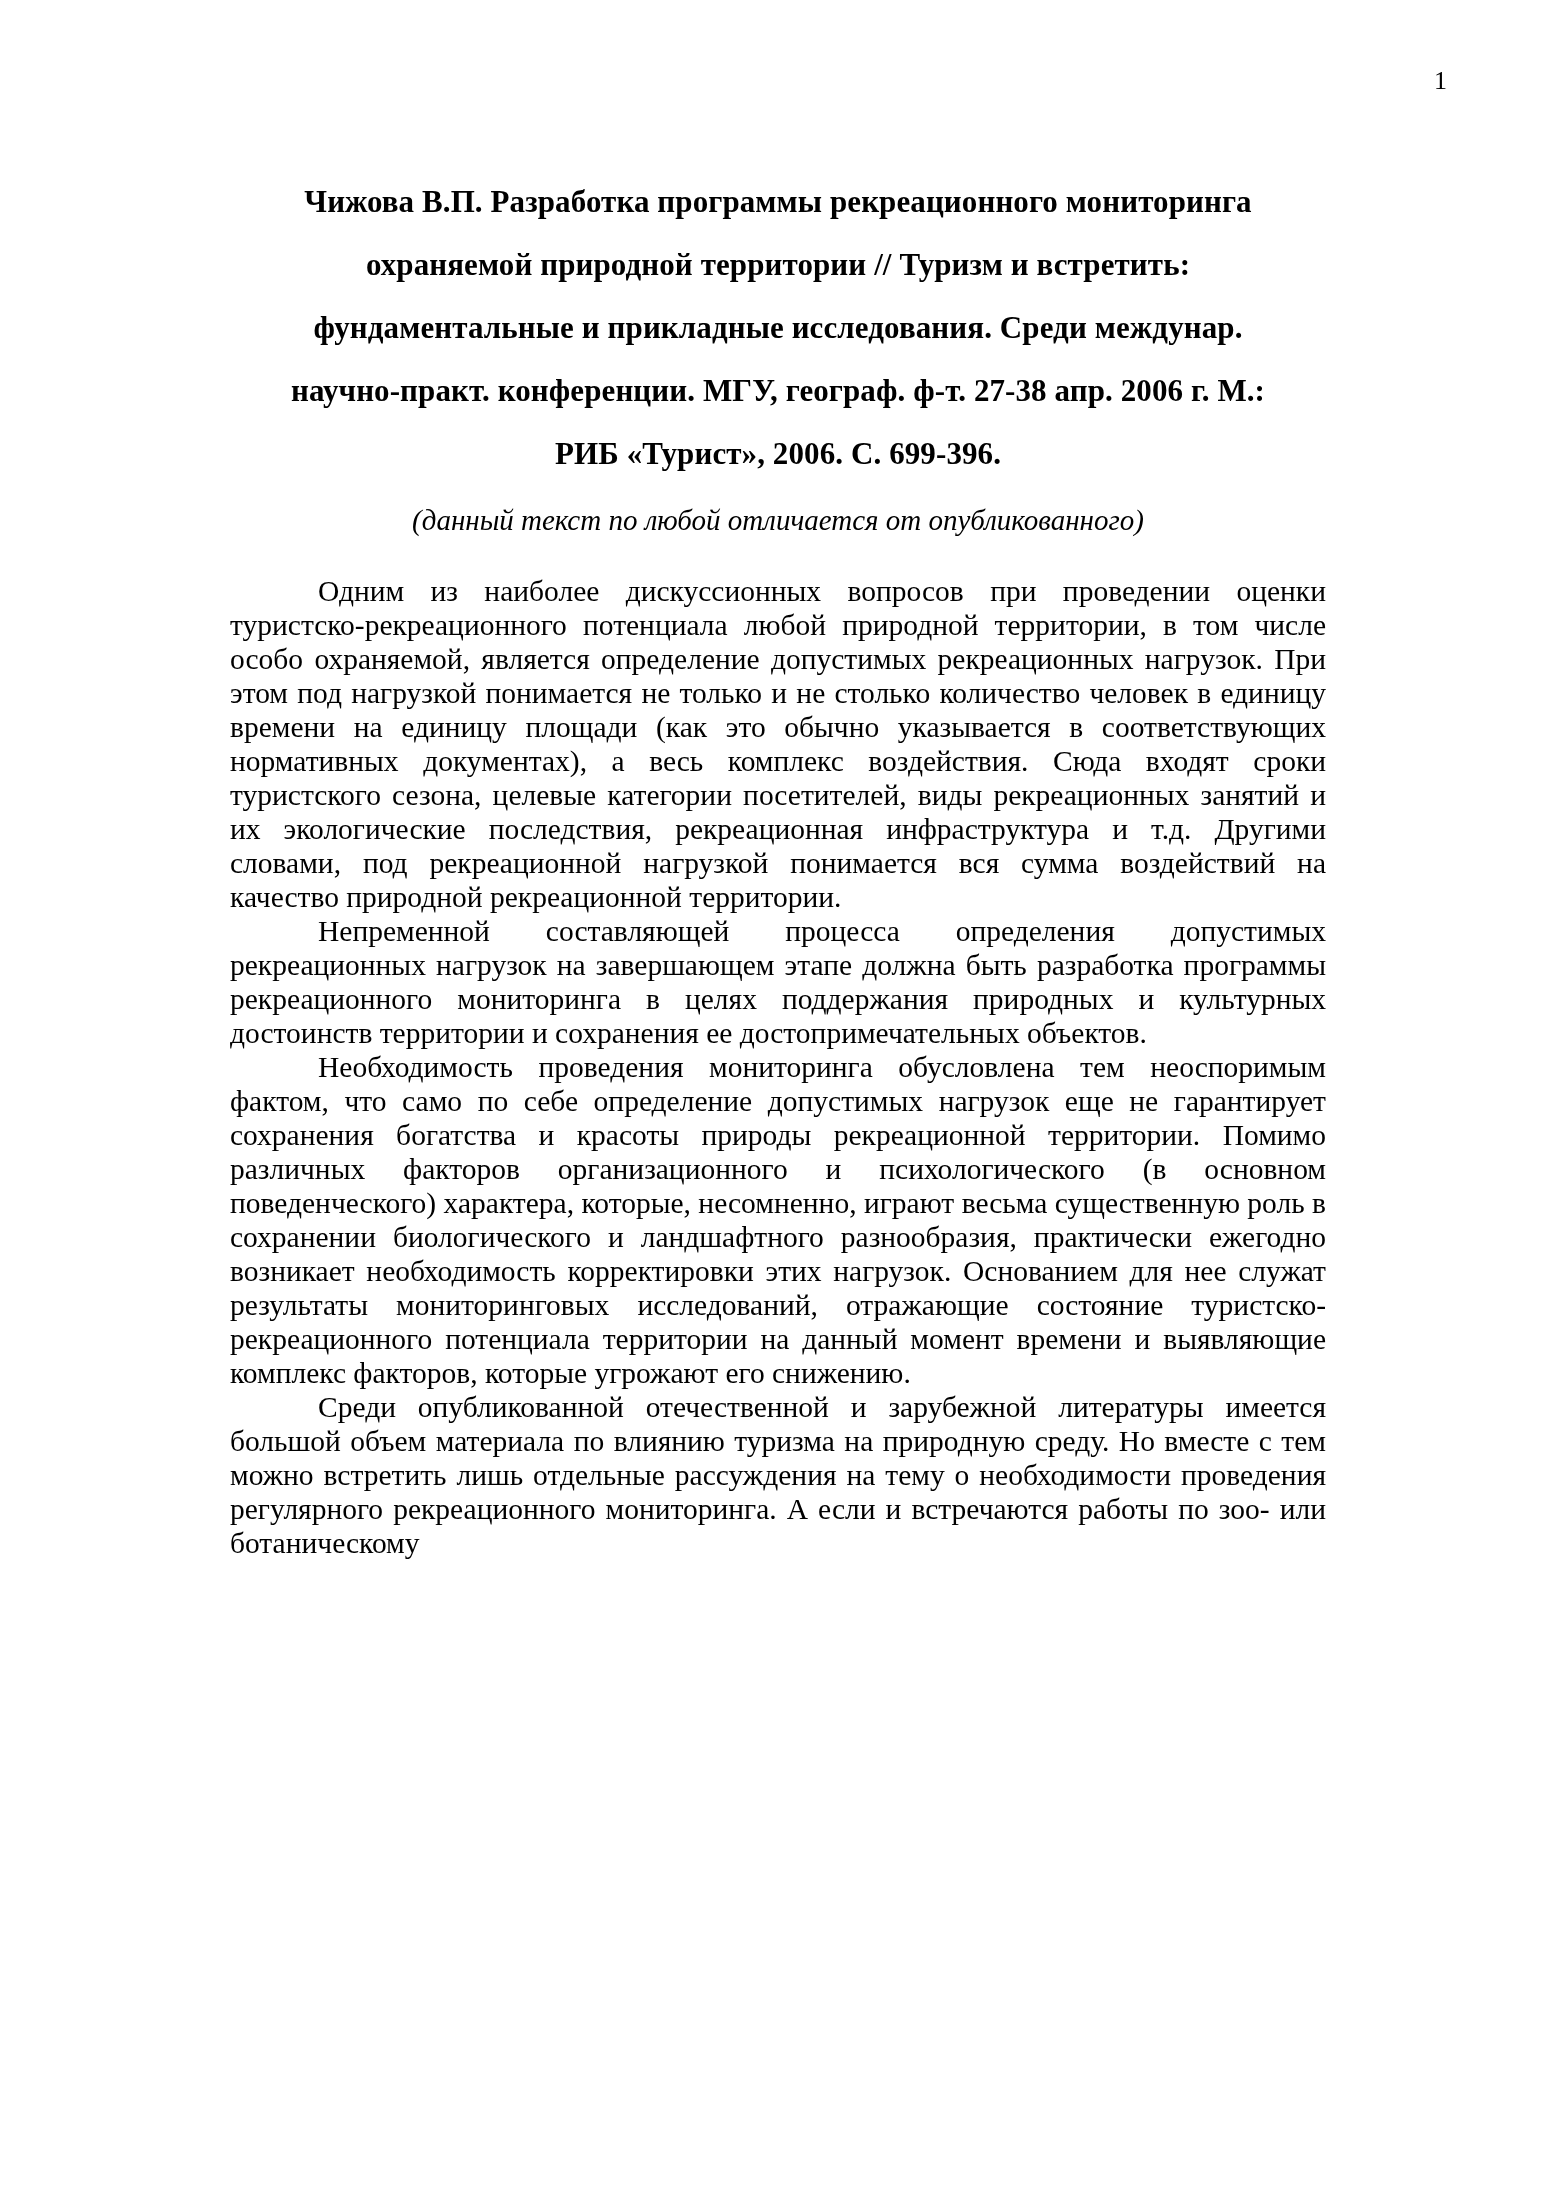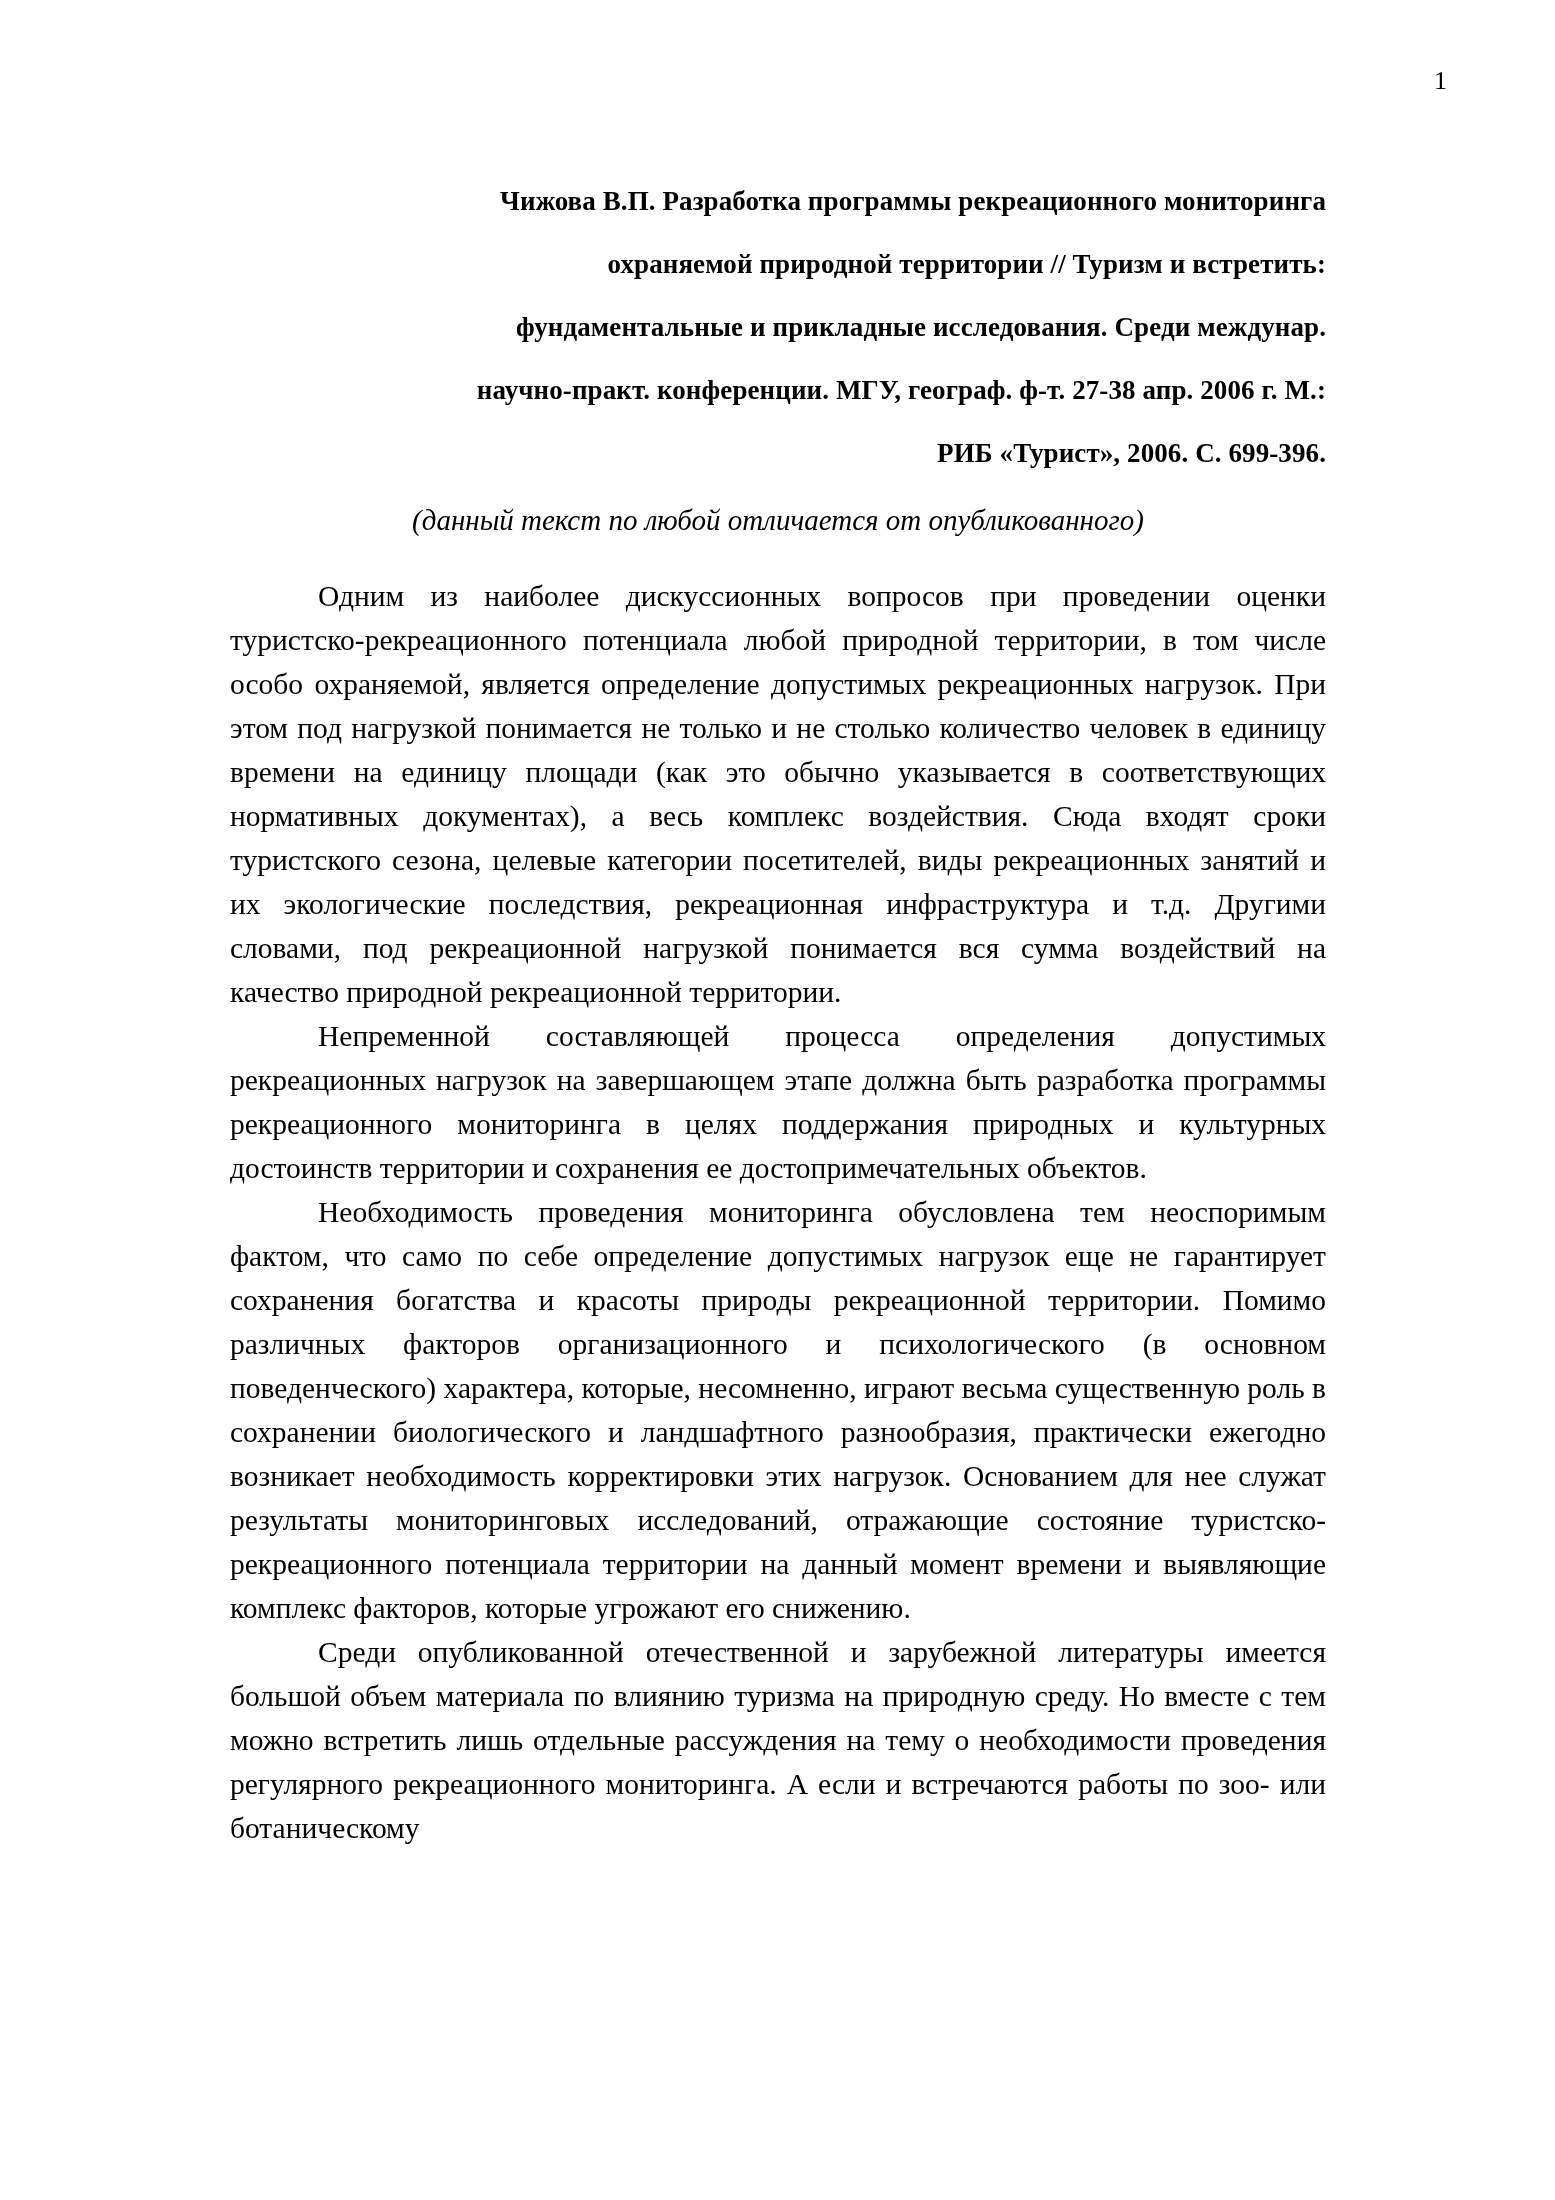--- a/index.html
+++ b/index.html
@@ -33,23 +33,23 @@
   
   .content {
     position: absolute;
     left: 230px;
     top: 170px;
     width: 1096px;   
   }
 
   
   .cite-block {
-    text-align: right;
+    text-align: center;
     font-weight: bold;
-    font-size: 27px;
+    font-size: 31px;
     line-height: 63px;
     letter-spacing: 0.1px;
   }
   .cite-line {
     display: block;
     white-space: nowrap;
   }
 
   
   .note {
@@ -63,21 +63,21 @@
   }
 
   
   .body-text {
     margin-top: 36px;
   }
   .para {
     text-align: justify;
     text-justify: inter-word;
     font-size: 29.5px;
-    line-height: 44px;
+    line-height: 34px;
     margin: 0;
     text-indent: 88px;
     hyphens: none;
   }
   .para:last-child {
     
   }
 </style>
 </head>
 <body>

